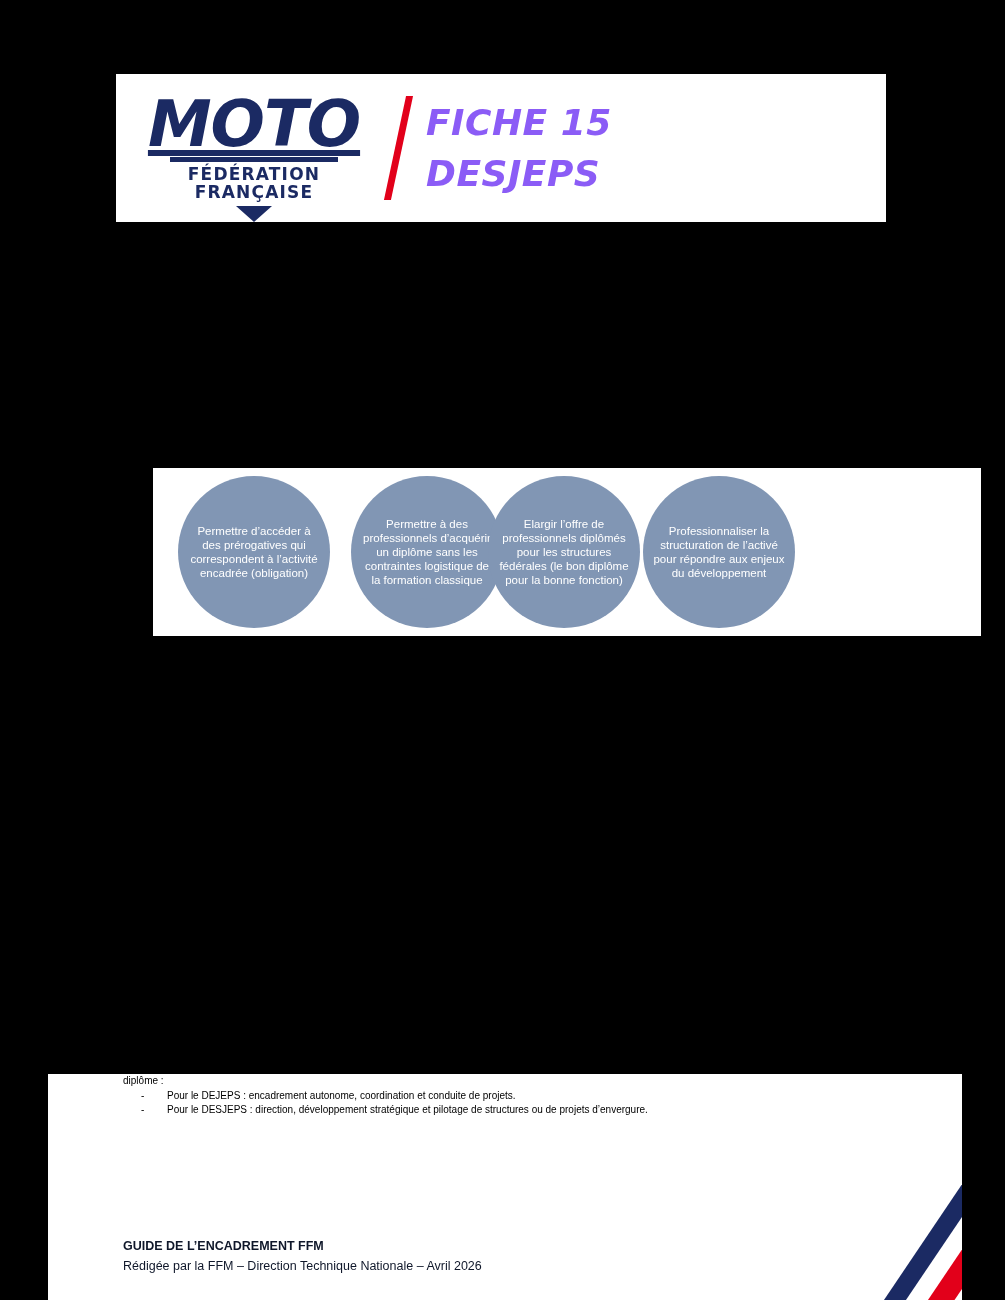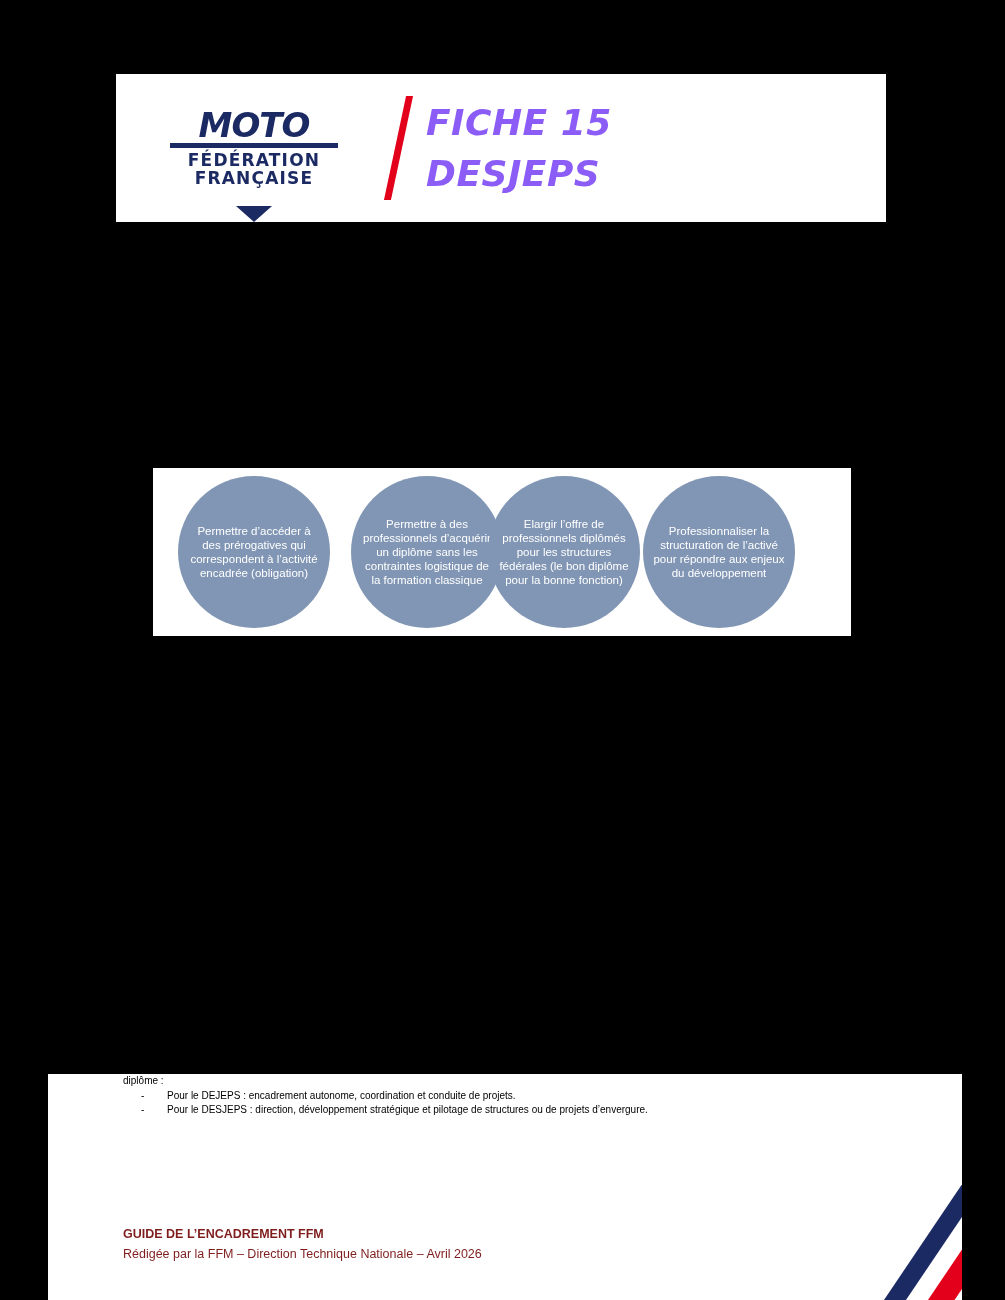--- a/index.html
+++ b/index.html
@@ -33,24 +33,25 @@
     margin-left: 33px;
     display: flex;
     flex-direction: column;
     align-items: center;
     justify-content: center;
   }
   .logo-moto {
     font-family: "DejaVu Sans", sans-serif;
     font-weight: bold;
     font-style: italic;
-    font-size: 34px;
+    font-size: 64px;
     letter-spacing: -1px;
     color: #1b2a63;
     line-height: 0.95;
+    text-decoration: underline;
   }
   .logo-bar {
     width: 168px;
     height: 5px;
     background: #1b2a63;
     margin: 2px 0 4px 0;
   }
   .logo-fed {
     font-family: "DejaVu Sans", sans-serif;
     font-weight: bold;
@@ -87,21 +88,21 @@
     font-size: 36px;
     line-height: 1.42;
     letter-spacing: 0.5px;
   }
 
   
   .diagram {
     position: absolute;
     left: 153px;
     top: 468px;
-    width: 698px;
+    width: 828px;
     height: 168px;
     background: #ffffff;
   }
   .circles {
     position: relative;
     width: 100%;
     height: 100%;
   }
   .circle {
     position: absolute;
@@ -151,23 +152,23 @@
   }
   .bullet-dash {
     width: 26px;
     flex: 0 0 26px;
   }
   .bullet-txt { flex: 1; }
   .justified { text-align: justify; }
   .footer {
     position: absolute;
     left: 75px;
-    top: 150px;
+    top: 162px;
     font-size: 12.5px;
-    color: #7f1d1d;
+    color: #0f172a;
     line-height: 1.6;
   }
   .footer .ftitle { font-weight: bold; }
 
   
   .tricolor {
     position: absolute;
     right: 0;
     bottom: 0;
     width: 128px;

